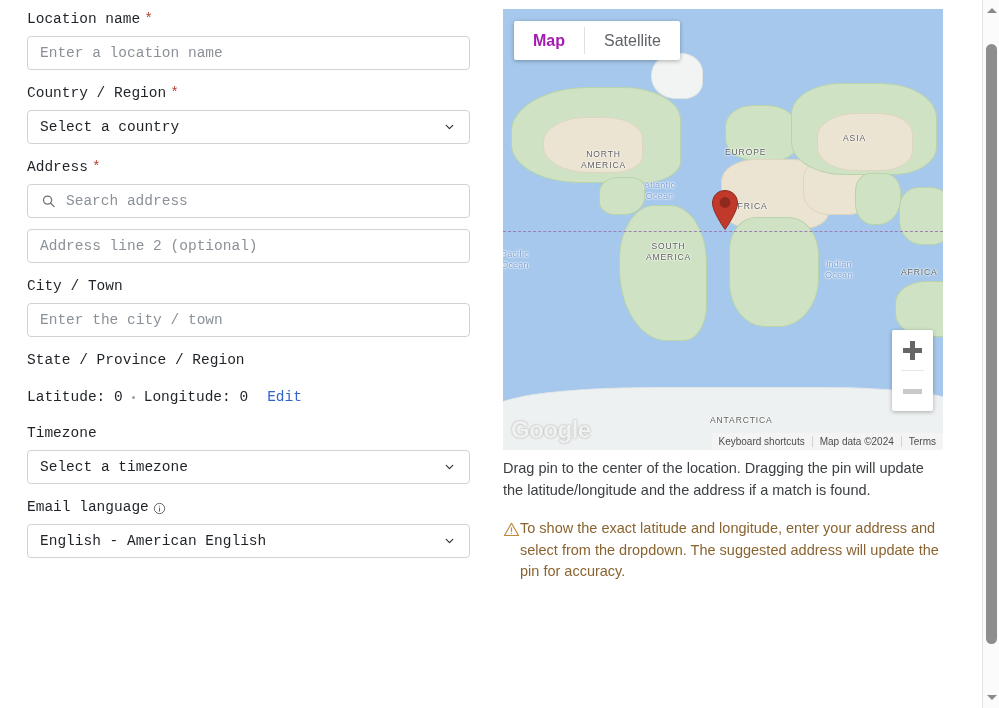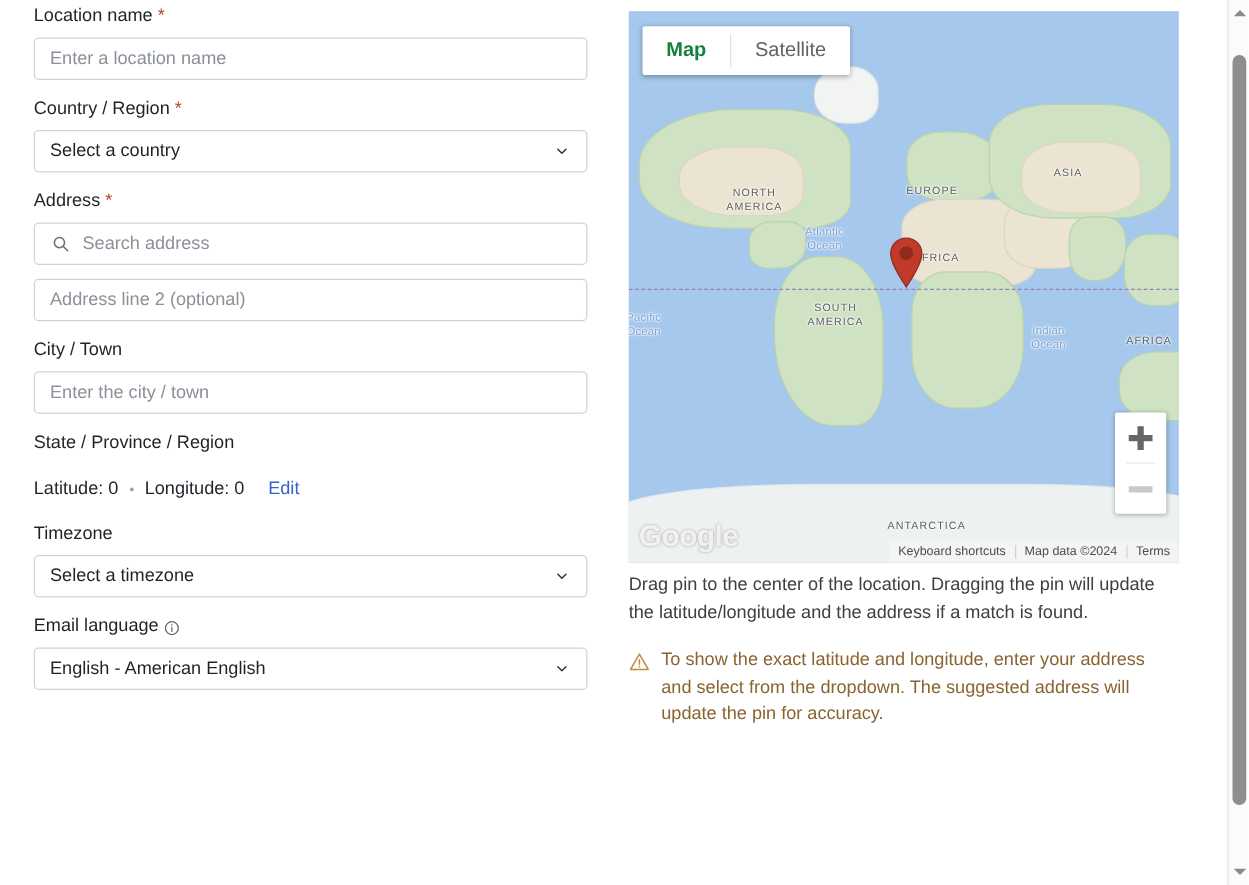--- a/index.html
+++ b/index.html
@@ -15,21 +15,22 @@
     position: relative;
     width: 999px; height: 708px;
     background: #ffffff;
   }
 
   
   .form-col {
     position: absolute;
     left: 27px; top: 0;
     width: 443px;
-    padding-top: 3px;
+    padding-top: 9px;
+    font-family: Liberation Mono, monospace;
   }
   .field { margin-bottom: 13px; }
   .field-label {
     font-size: 14.5px;
     line-height: 20px;
     color: #1f2328;
     margin-bottom: 7px;
     display: flex;
     align-items: center;
     gap: 4px;
@@ -155,21 +156,21 @@
   }
   .mtoggle .tab {
     display: flex;
     align-items: center;
     padding: 0 19px;
     font-size: 16px;
     color: #5f6368;
     cursor: pointer;
   }
   .mtoggle .tab.active {
-    color: #15803d;
+    color: #a21caf;
     font-weight: bold;
   }
   .mtoggle .sep { width: 1px; background: #e0e0e0; margin: 6px 0; }
 
   .zoomctl {
     position: absolute;
     right: 10px; bottom: 39px;
     width: 41px;
     background: #fff;
     border-radius: 2px;
@@ -225,21 +226,20 @@
   .helptext {
     margin-top: 8px;
     width: 440px;
     font-size: 14.5px;
     line-height: 21.5px;
     color: #3c4043;
   }
   .warnbox {
     margin-top: 17px;
     display: flex;
-    gap: 9px;
     width: 440px;
     font-size: 14.5px;
     line-height: 21.5px;
     color: #8a6430;
   }
   .warn-ico { flex: 0 0 17px; width: 17px; height: 17px; margin-top: 3px; color: #c08a3e; }
 
   
   .scrollbar {
     position: absolute;

